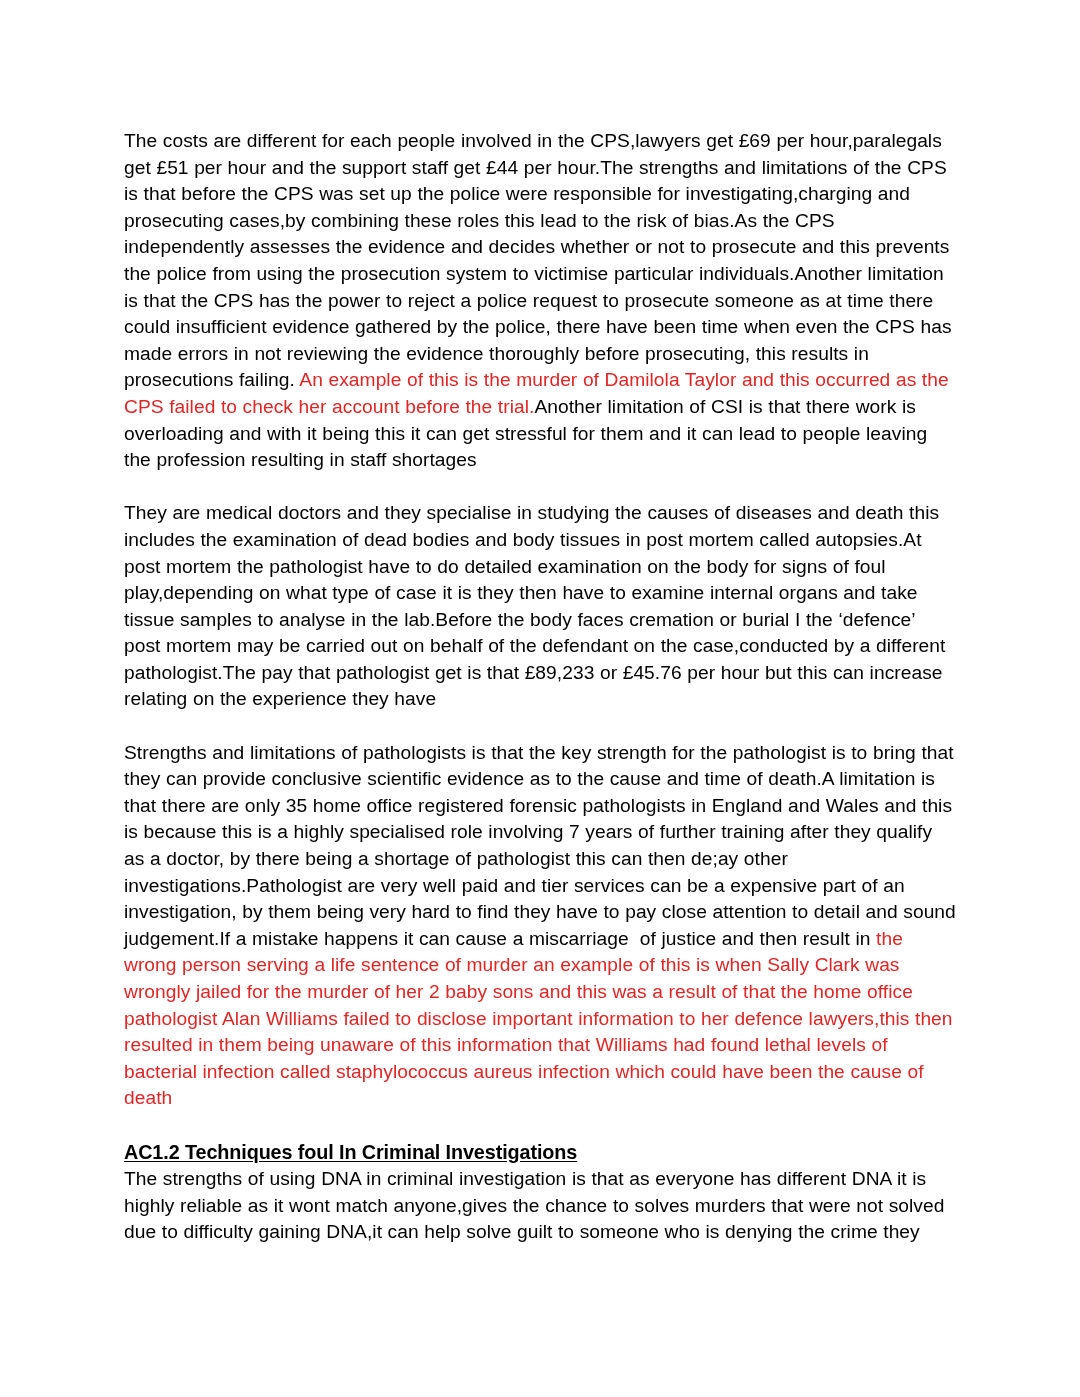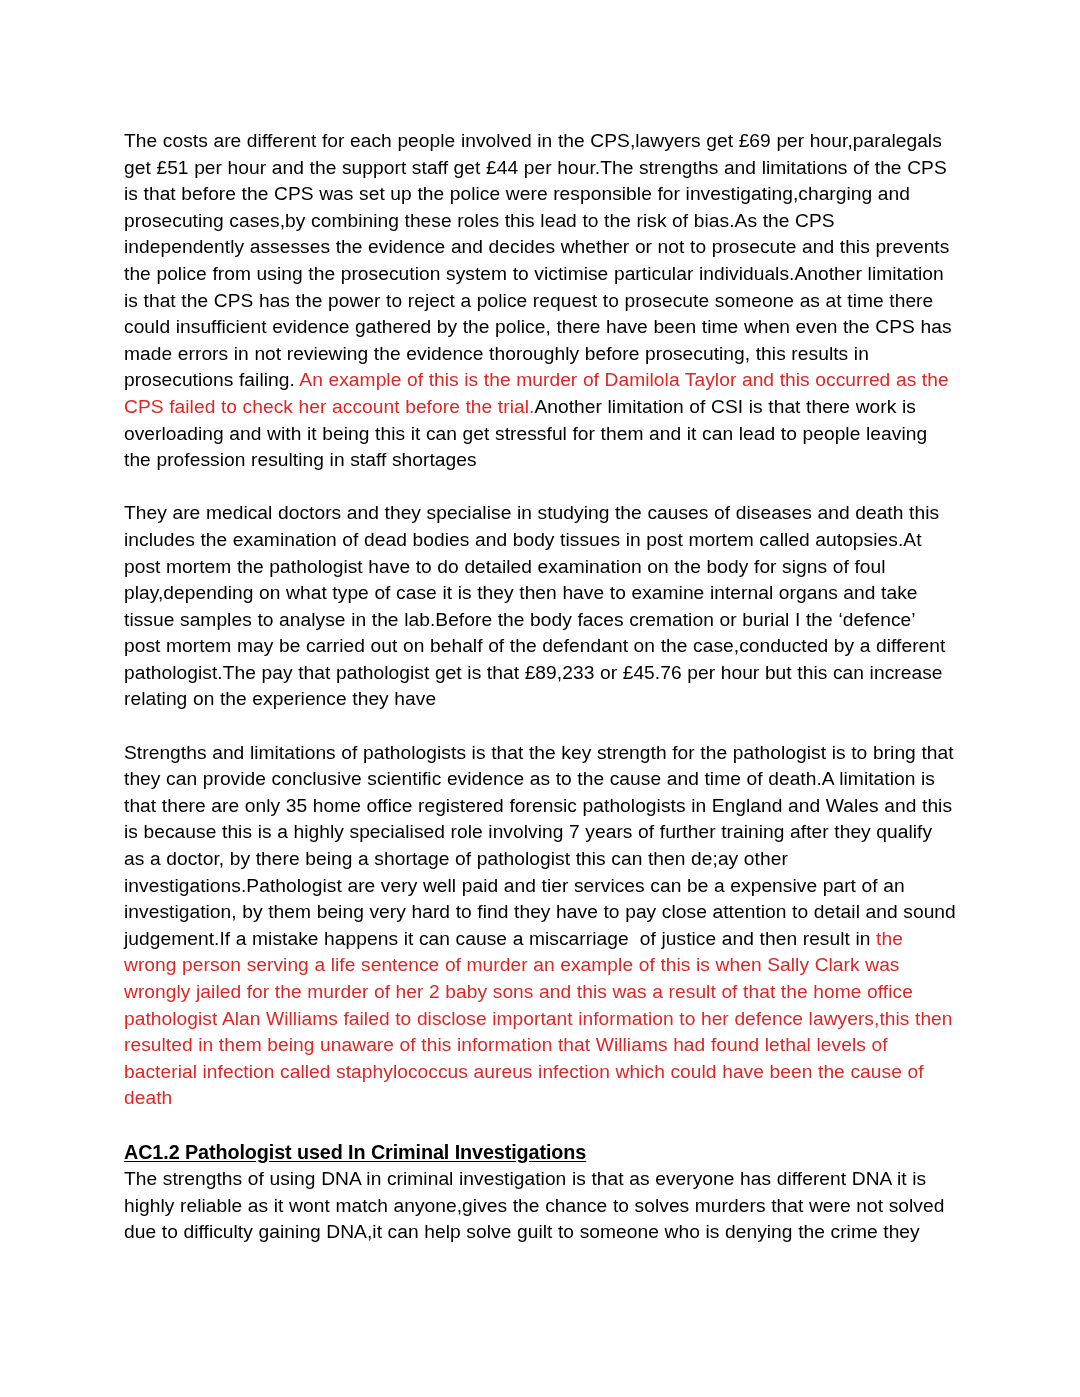--- a/index.html
+++ b/index.html
@@ -73,18 +73,18 @@
 
 
     <p class="para">They are medical doctors and they specialise in studying the causes of diseases and death this includes the examination of dead bodies and body tissues in post mortem called autopsies.At post mortem the pathologist have to do detailed examination on the body for signs of foul play,depending on what type of case it is they then have to examine internal organs and take tissue samples to analyse in the lab.Before the body faces cremation or burial I the ‘defence’ post mortem may be carried out on behalf of the defendant on the case,conducted by a different pathologist.The pay that pathologist get is that £89,233 or £45.76 per hour but this can increase relating on the experience they have</p>
 
     <div class="spacer"></div>
 
     <p class="para"><span class="blk">Strengths and limitations of pathologists is that the key strength for the pathologist is to bring that they can provide conclusive scientific evidence as to the cause and time of death.A limitation is that there are only 35 home office registered forensic pathologists in England and Wales and this is because this is a highly specialised role involving 7 years of further training after they qualify as a doctor, by there being a shortage of pathologist this can then de;ay other investigations.Pathologist are very well paid and tier services can be a expensive part of an investigation, by them being very hard to find they have to pay close attention to detail and sound judgement.If a mistake happens it can cause a miscarriage  of justice and then result in </span><span class="red">the wrong person serving a life sentence of murder an example of this is when Sally Clark was wrongly jailed for the murder of her 2 baby sons and this was a result of that the home office pathologist Alan Williams failed to disclose important information to her defence lawyers,this then resulted in them being unaware of this information that Williams had found lethal levels of bacterial infection called staphylococcus aureus infection which could have been the cause of death</span></p>
 
     <div class="spacer"></div>
 
-    <h2 class="heading-bold-underline">AC1.2 Pathologist used In Criminal Investigations</h2>
+    <h2 class="heading-bold-underline">AC1.2 Techniques foul In Criminal Investigations</h2>
 
     <p class="para">The strengths of using DNA in criminal investigation is that as everyone has different DNA it is highly reliable as it wont match anyone,gives the chance to solves murders that were not solved due to difficulty gaining DNA,it can help solve guilt to someone who is denying the crime they</p>
 
   </div>
 </div>
 
 </body></html>

